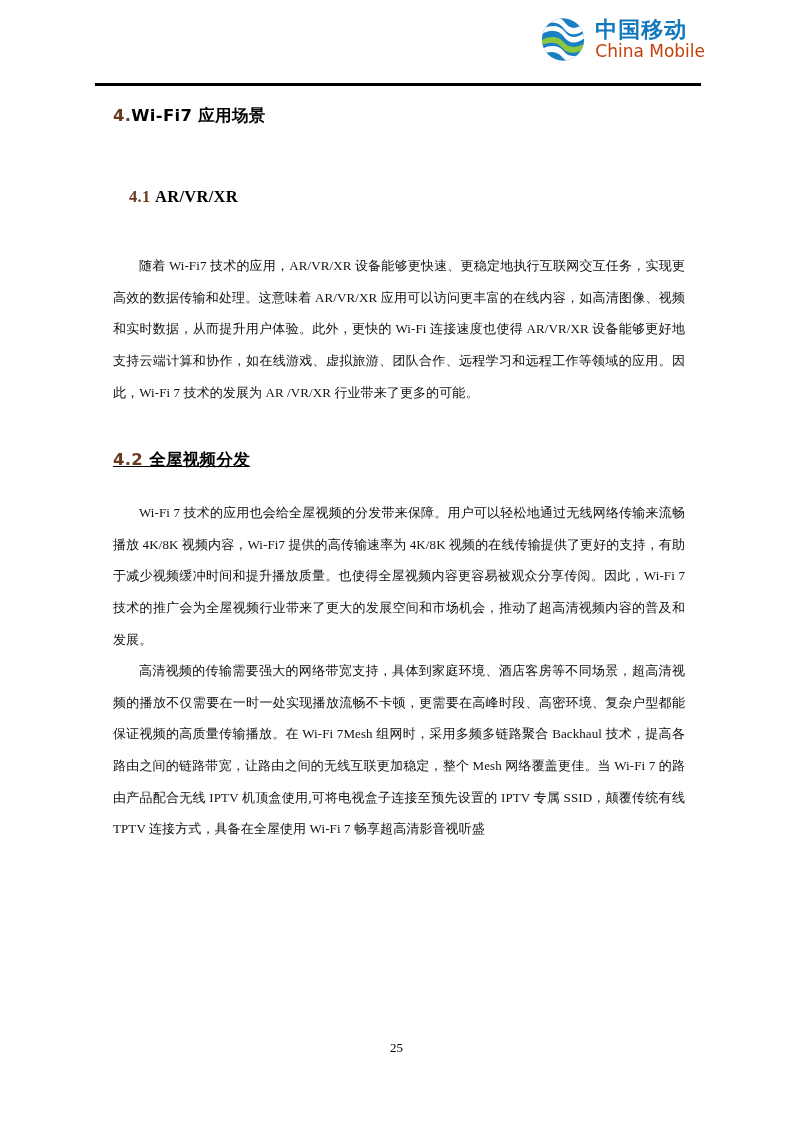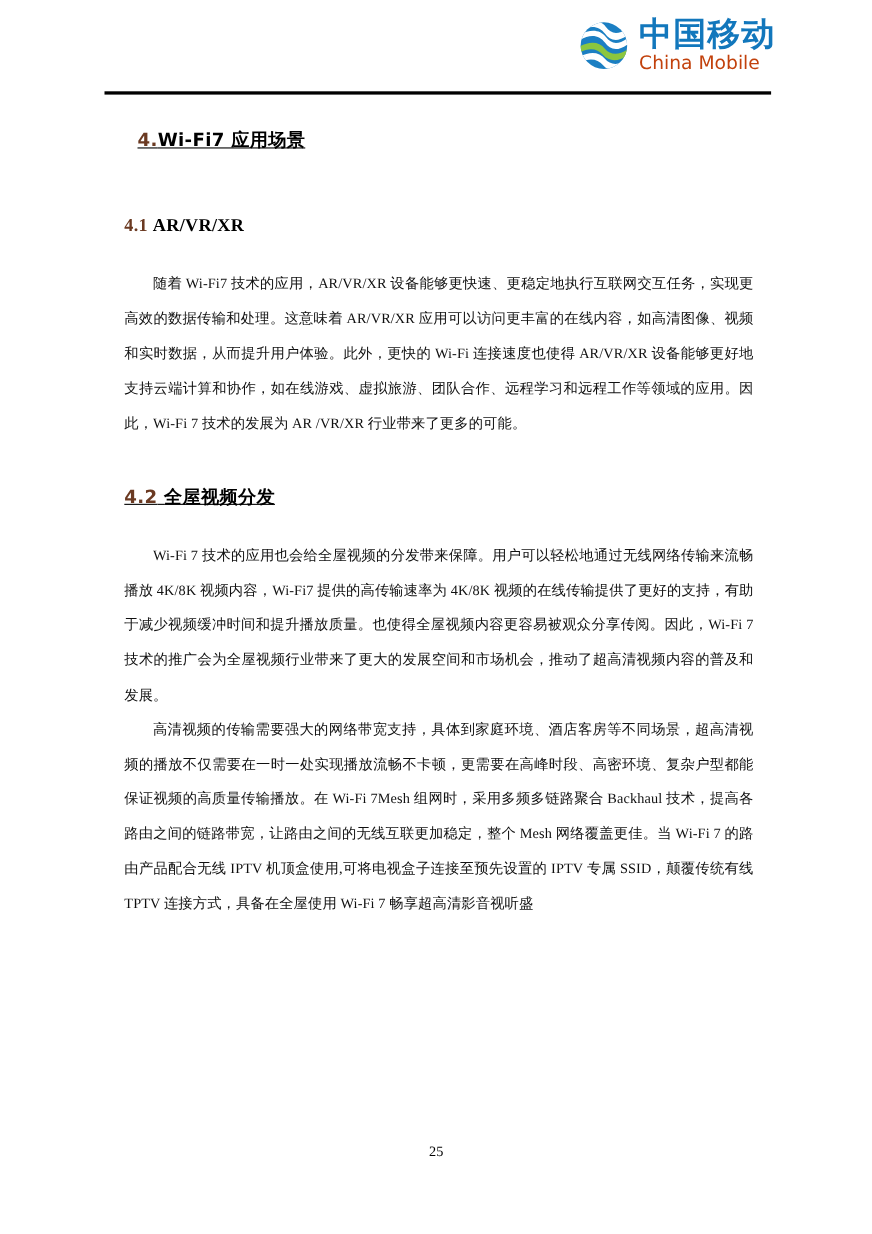--- a/index.html
+++ b/index.html
@@ -46,21 +46,21 @@
     display: block;
   }
   .logo-text {
     display: flex;
     flex-direction: column;
     justify-content: center;
     line-height: 1;
   }
   .logo-cn {
     font-family: "DejaVu Sans", "Liberation Sans", sans-serif;
-    font-size: 30px;
+    font-size: 22px;
     font-weight: bold;
     color: #1277bc;
     letter-spacing: 1px;
     line-height: 1.05;
   }
   .logo-en {
     font-family: "DejaVu Sans", "Liberation Sans", sans-serif;
     font-size: 17px;
     font-weight: normal;
     color: #c2410c;
@@ -82,32 +82,31 @@
     position: absolute;
     left: 113px;
     top: 104px;
     width: 572px;
   }
 
   h1.sec-title {
     font-family: "DejaVu Sans", "Liberation Sans", sans-serif;
     font-size: 16.5px;
     font-weight: bold;
-    margin: 12px;
+    margin: 0;
     padding: 0;
     line-height: 1.4;
     color: #000000;
     letter-spacing: 0.3px;
-    text-decoration: underline;
   }
   h2.sub-title {
     font-family: "Liberation Serif", "DejaVu Serif", serif;
     font-size: 16.5px;
     font-weight: bold;
-    margin: 0;
+    margin: 16px;
     padding: 0;
     line-height: 1.4;
     color: #000000;
     letter-spacing: 0.3px;
   }
   h2.sub-title-cjk {
     font-family: "DejaVu Sans", "Liberation Sans", sans-serif;
     font-size: 16.5px;
     font-weight: bold;
     margin: 0;

